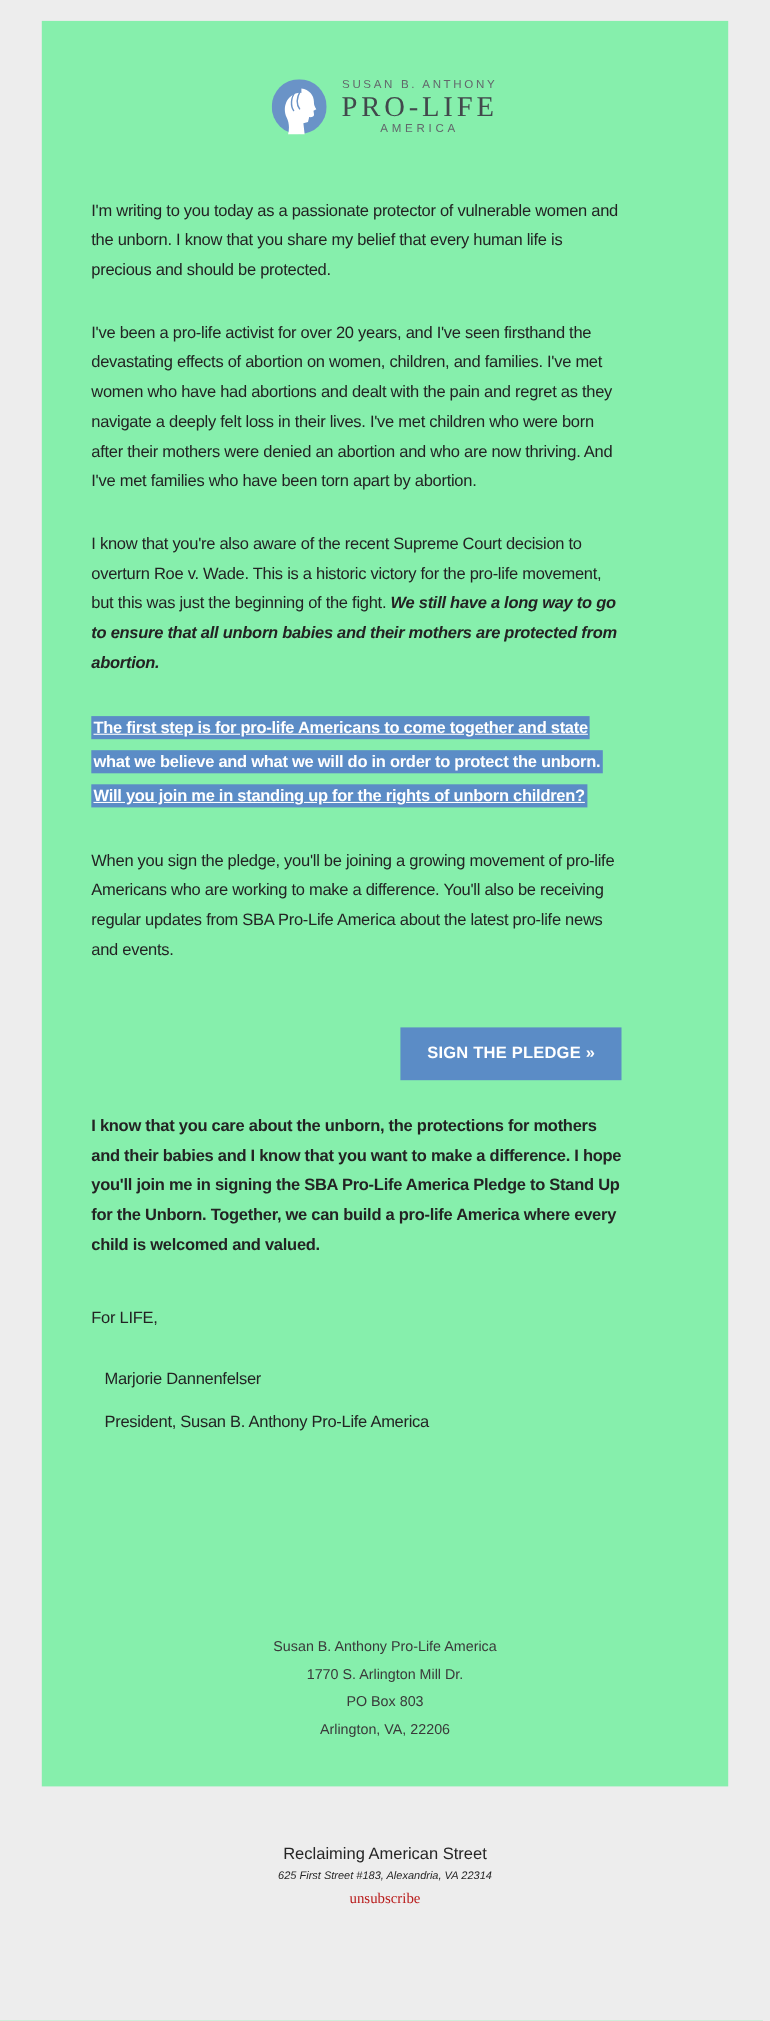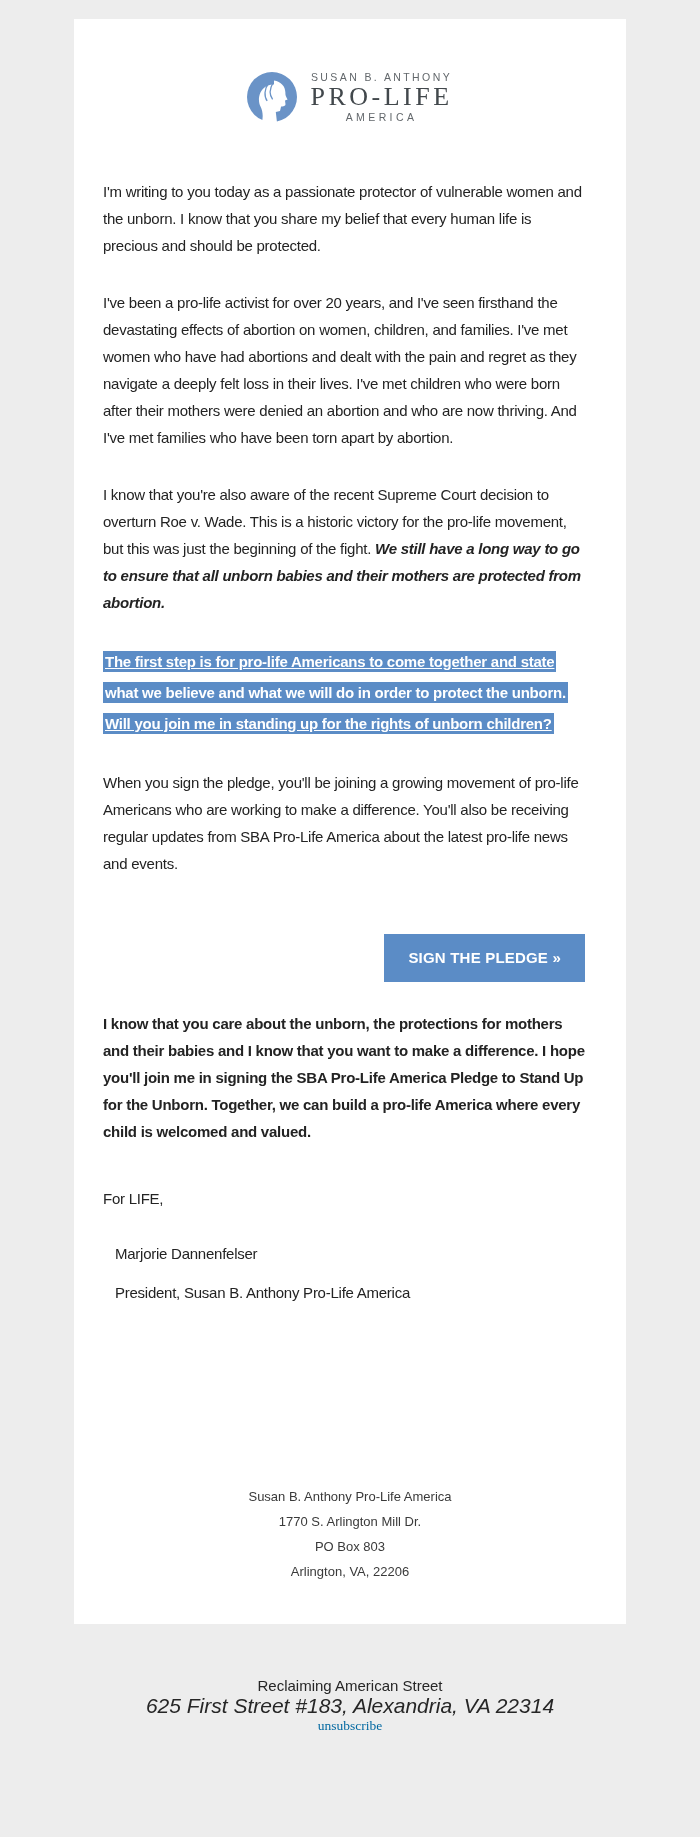--- a/index.html
+++ b/index.html
@@ -3,22 +3,22 @@
 <meta charset="utf-8">
 <style>
   html,body{margin:0;padding:0;}
   body{
     width:700px;height:1837px;overflow:hidden;
     background:#ededed;
     font-family:"Liberation Sans",sans-serif;
     color:#232323;
   }
   .card{
-    width:552px;margin:19px auto 0;background:#ffffff;
-    padding:52px 0 40px;box-sizing:border-box;
+    width:624px;margin:19px auto 0;background:#86efac;
+    padding:52px 16px 40px;box-sizing:border-box;
   }
   
   .logo{display:flex;justify-content:center;align-items:center;gap:13px;height:52px;text-decoration:none;color:inherit;}
   .logo-text{display:flex;flex-direction:column;align-items:center;}
   .brand-top{font-size:10.5px;letter-spacing:2.4px;color:#62676b;white-space:nowrap;}
   .brand-main{font-family:"Liberation Serif",serif;font-size:26px;letter-spacing:3.5px;color:#42484c;line-height:26px;margin:1px 0;white-space:nowrap;}
   .brand-bottom{font-size:10.5px;letter-spacing:3.4px;color:#62676b;white-space:nowrap;}
   
   .content{
     width:482px;margin:55px 0 0 29px;
@@ -46,24 +46,24 @@
   .closing-para{margin-bottom:28px !important;}
   .signature p{margin:12px;}
   
   .card-footer{
     margin-top:178px;text-align:center;
     font-size:13px;line-height:25px;color:#3a3a3a;letter-spacing:0;
   }
   
   .page-footer{margin-top:52px;text-align:center;color:#262626;}
   .pf-org{font-size:15px;line-height:20px;}
-  .pf-addr{font-size:21px;line-height:20px;font-style:italic;}
+  .pf-addr{font-size:10px;line-height:20px;font-style:italic;}
   .pf-unsub{
     font-family:"Liberation Serif",serif;font-size:13.5px;line-height:19px;
-    color:#0369a1;text-decoration:none;cursor:pointer;display:inline-block;
+    color:#b91c1c;text-decoration:none;cursor:pointer;display:inline-block;
   }
 </style>
 </head>
 <body>
 
 <div class="card">
 
   <a class="logo">
     <span style="line-height:0;">
       <svg width="50" height="50" viewBox="0 0 50 50" aria-hidden="true">

